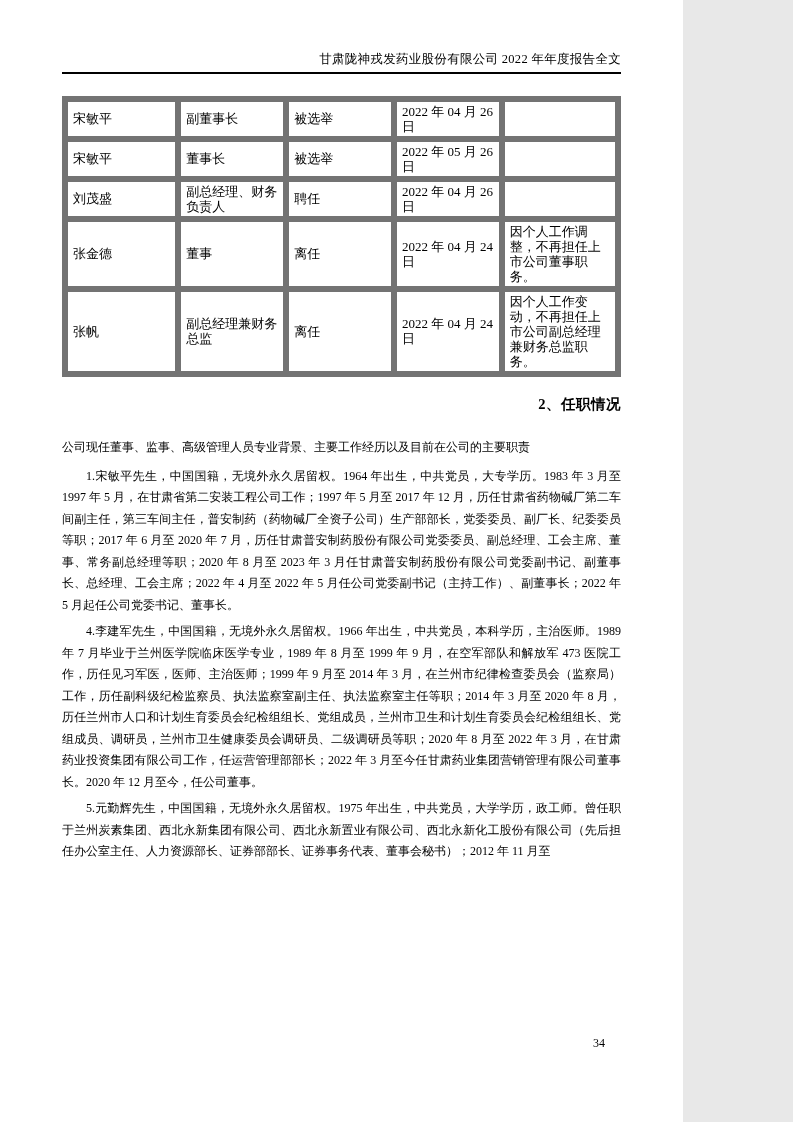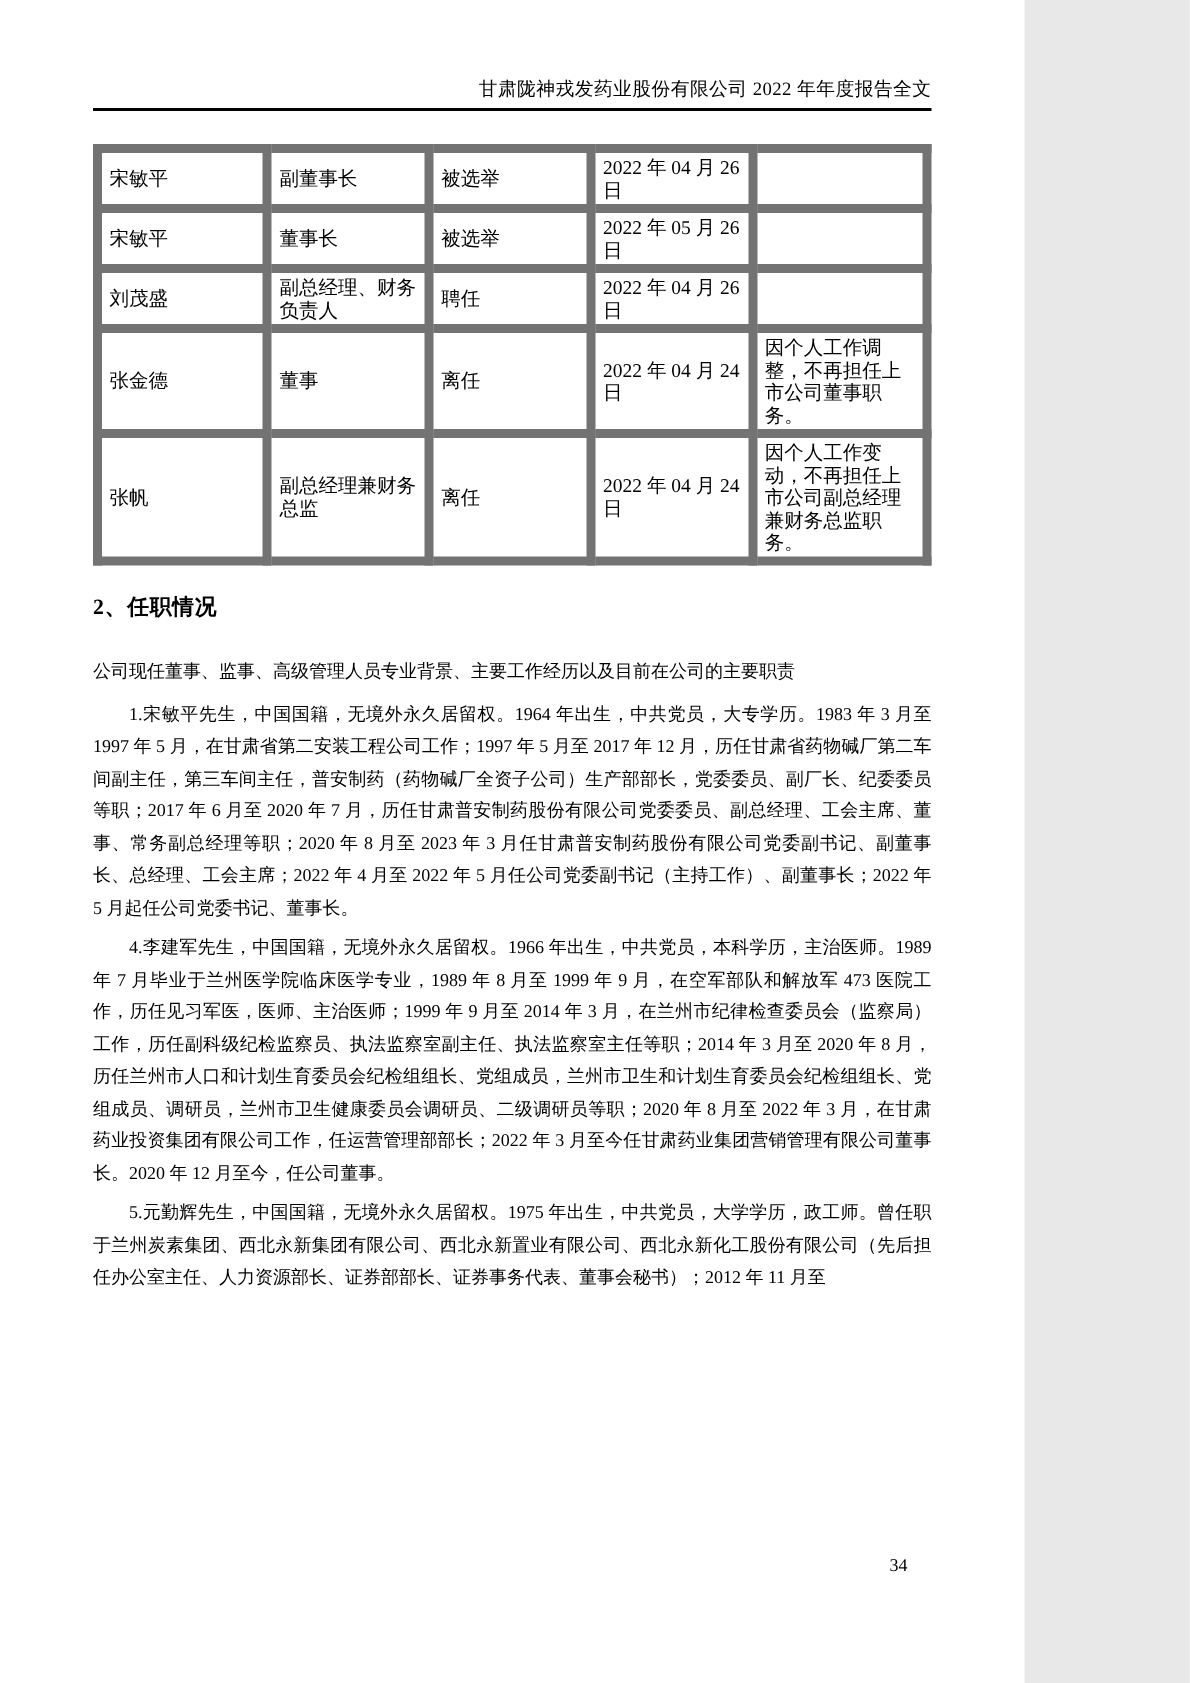--- a/index.html
+++ b/index.html
@@ -39,20 +39,21 @@
     vertical-align: middle;
     text-align: left;
     overflow: hidden;
   }
   tr.r-single td { height: 14px; }
   h2.section-heading {
     font-size: 14.5px;
     font-weight: bold;
     margin: 18px 0 0 0;
     letter-spacing: 0.5px;
+    text-align: right;
   }
   p.intro {
     font-size: 12px;
     margin: 26px 0 0 0;
     line-height: 15px;
   }
   .bios { margin-top: 11px; }
   p.bio {
     font-size: 12px;
     line-height: 21.5px;

